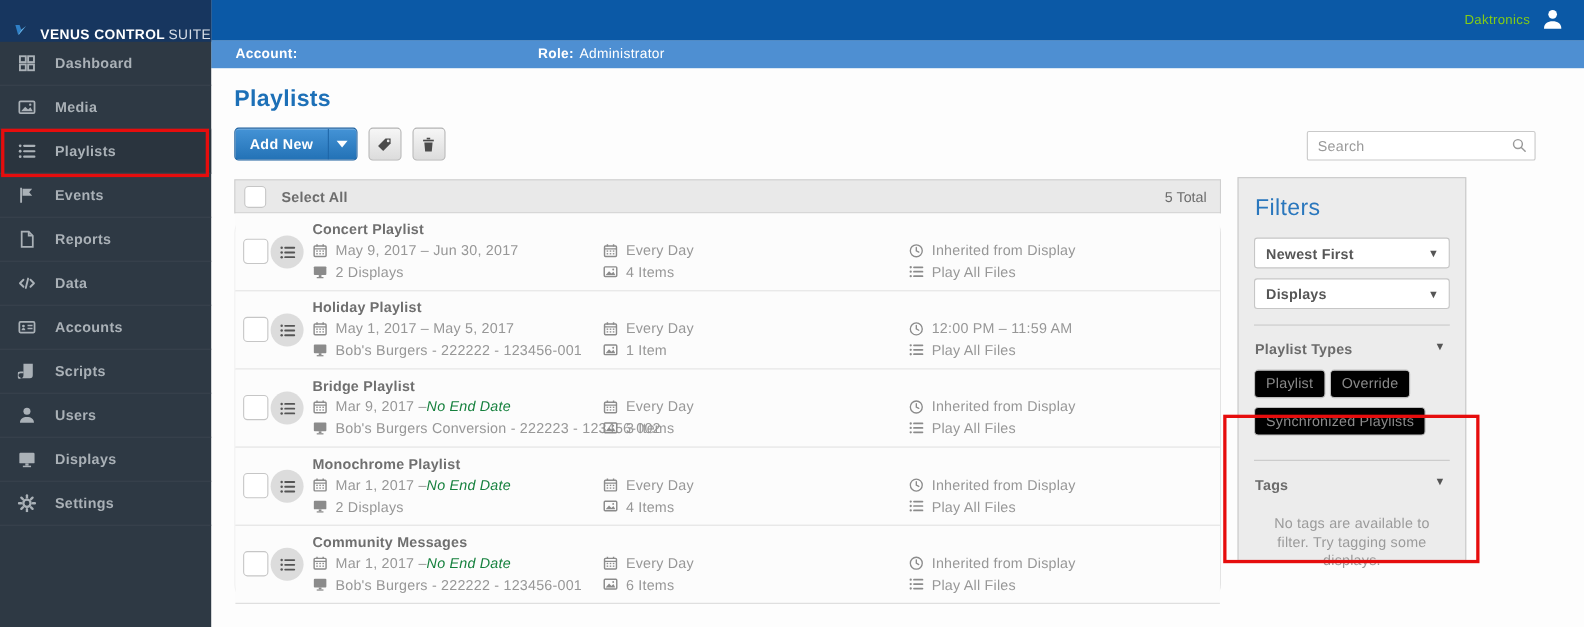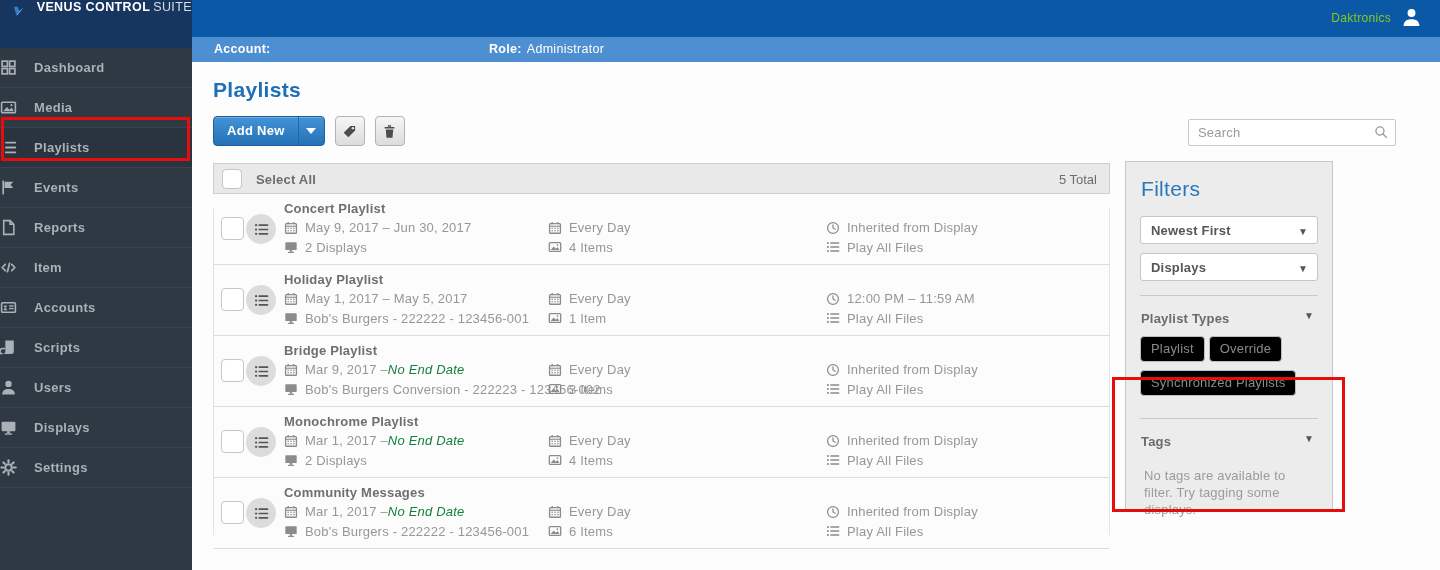--- a/index.html
+++ b/index.html
@@ -1,26 +1,26 @@
 <!DOCTYPE html>
 <html><head>
 <meta charset="utf-8">
 <style>
   * { margin:0; padding:0; box-sizing:border-box; }
   body { font-family:"Liberation Sans", sans-serif; background:#e0e0e0; }
   .screen { position:relative; width:1440px; height:570px; background:#fdfdfd; overflow:hidden; }
 
   
   .sidebar { position:absolute; left:0; top:0; width:192px; height:570px; background:#2e3944; z-index:2; }
-  .logo { height:48px; background:#17365f; display:flex; align-items:flex-start; padding-left:13px; }
+  .logo { height:38px; background:#17365f; display:flex; align-items:flex-end; padding-left:13px; }
   .logo-mark { width:24px; height:22px; margin-right:12px; }
   .logo-text { color:#fff; font-size:12.5px; letter-spacing:.4px; white-space:nowrap; }
   .logo-text .bold { font-weight:bold; }
   .logo-text .light { font-weight:normal; color:#d8dfe8; margin-left:3px; }
-  .nav-item { height:40px; display:flex; align-items:center; border-bottom:1px solid #39434e; cursor:pointer; color:#aab1b7; }
+  .nav-item { height:40px; display:flex; align-items:center; padding-left:16px; border-bottom:1px solid #39434e; cursor:pointer; color:#aab1b7; }
   .nav-item.active { background:#2a343e; }
   .nav-item svg { width:17px; height:17px; margin-right:17px; flex:0 0 17px; }
   .nav-label { font-size:13px; font-weight:bold; letter-spacing:.3px; }
 
   
   .topbar { position:absolute; left:192px; right:0; top:0; height:37px; background:#0b59a6; z-index:1; }
   .topbar-user { position:absolute; right:18px; top:7px; display:flex; align-items:center; cursor:pointer; }
   .topbar-user-name { color:#84cc16; font-size:12px; margin-right:10px; letter-spacing:.3px; }
   .topbar-user svg { width:21px; height:21px; color:#fff; }
   .subbar { position:absolute; left:192px; right:0; top:37px; height:25px; background:#4e8fd2; z-index:1; }
@@ -68,21 +68,21 @@
   .filters-title { font-size:21px; color:#2a77bd; letter-spacing:.3px; margin:2px 0 15px 1px; }
   .dropdown { position:relative; height:28px; background:#ffffff; border:1px solid #c6c6c6; border-radius:3px; margin-bottom:9px; cursor:pointer; }
   .dropdown .dd-label { position:absolute; left:10px; top:6px; font-size:13px; font-weight:bold; color:#565656; letter-spacing:.2px; }
   .dd-caret { position:absolute; right:9px; top:9px; font-size:10px; color:#555; }
   .f-divider { border:none; border-top:1px solid #c9c9c9; margin:14px 0 13px; }
   .f-section-head { position:relative; margin:0 1px 2px; }
   .f-section-title { font-size:13px; font-weight:bold; color:#6b6b6b; letter-spacing:.2px; }
   .f-section-head .dd-caret { top:1px; right:3px; cursor:pointer; }
   .type-btns { margin-top:9px; }
   .type-btn { display:inline-block; padding:4px 10px 5px; background:#000000; border:1px solid #bdbdbd; border-radius:4px; color:#8a8a8a; font-size:13px; letter-spacing:.2px; margin:0 4px 8px 0; cursor:pointer; }
-  .tags-empty { margin:17px 4px 0; font-size:13px; color:#9b9b9b; line-height:17px; letter-spacing:.2px; }
+  .tags-empty { margin:17px 4px 0; text-align:center; font-size:13px; color:#9b9b9b; line-height:17px; letter-spacing:.2px; }
 
   
   .annotation { position:absolute; border:3px solid #e60d0d; z-index:40; pointer-events:none; }
   .ann-playlists { left:1px; top:117px; width:189px; height:44px; }
   .ann-tags { left:1112px; top:377px; width:233px; height:135px; }
 </style>
 </head>
 <body>
 
 <svg width="0" height="0" style="position:absolute">
@@ -231,21 +231,21 @@
     <div class="nav-item">
         <svg>
           <use href="#i-doc"></use>
         </svg>
         <span class="nav-label">Reports</span>
       </div>
     <div class="nav-item">
         <svg>
           <use href="#i-code"></use>
         </svg>
-        <span class="nav-label">Item</span>
+        <span class="nav-label">Data</span>
       </div>
     <div class="nav-item">
         <svg>
           <use href="#i-card"></use>
         </svg>
         <span class="nav-label">Accounts</span>
       </div>
     <div class="nav-item">
         <svg>
           <use href="#i-script"></use>

